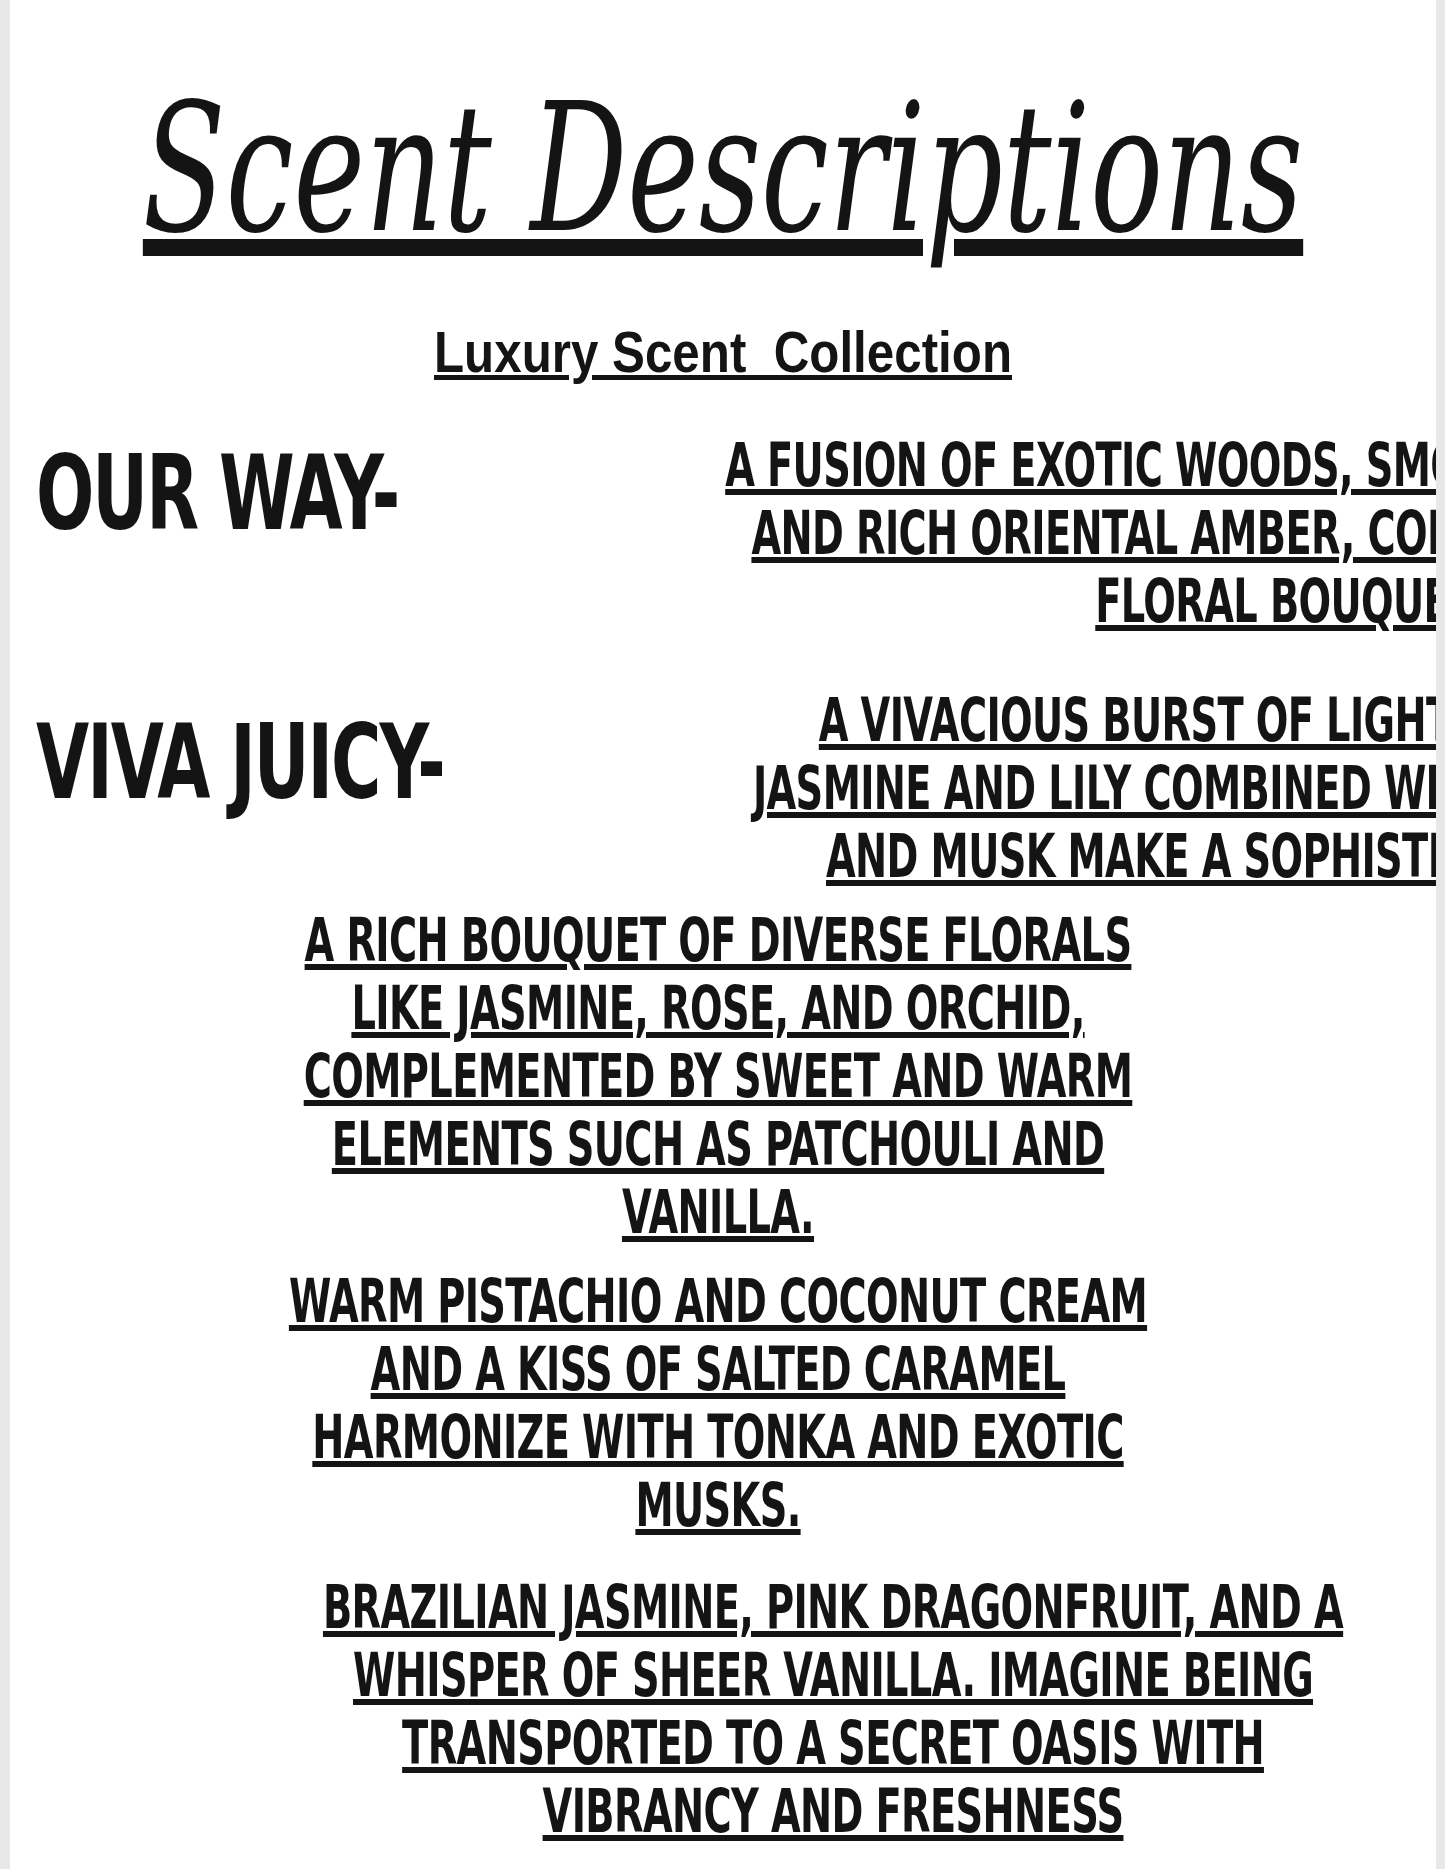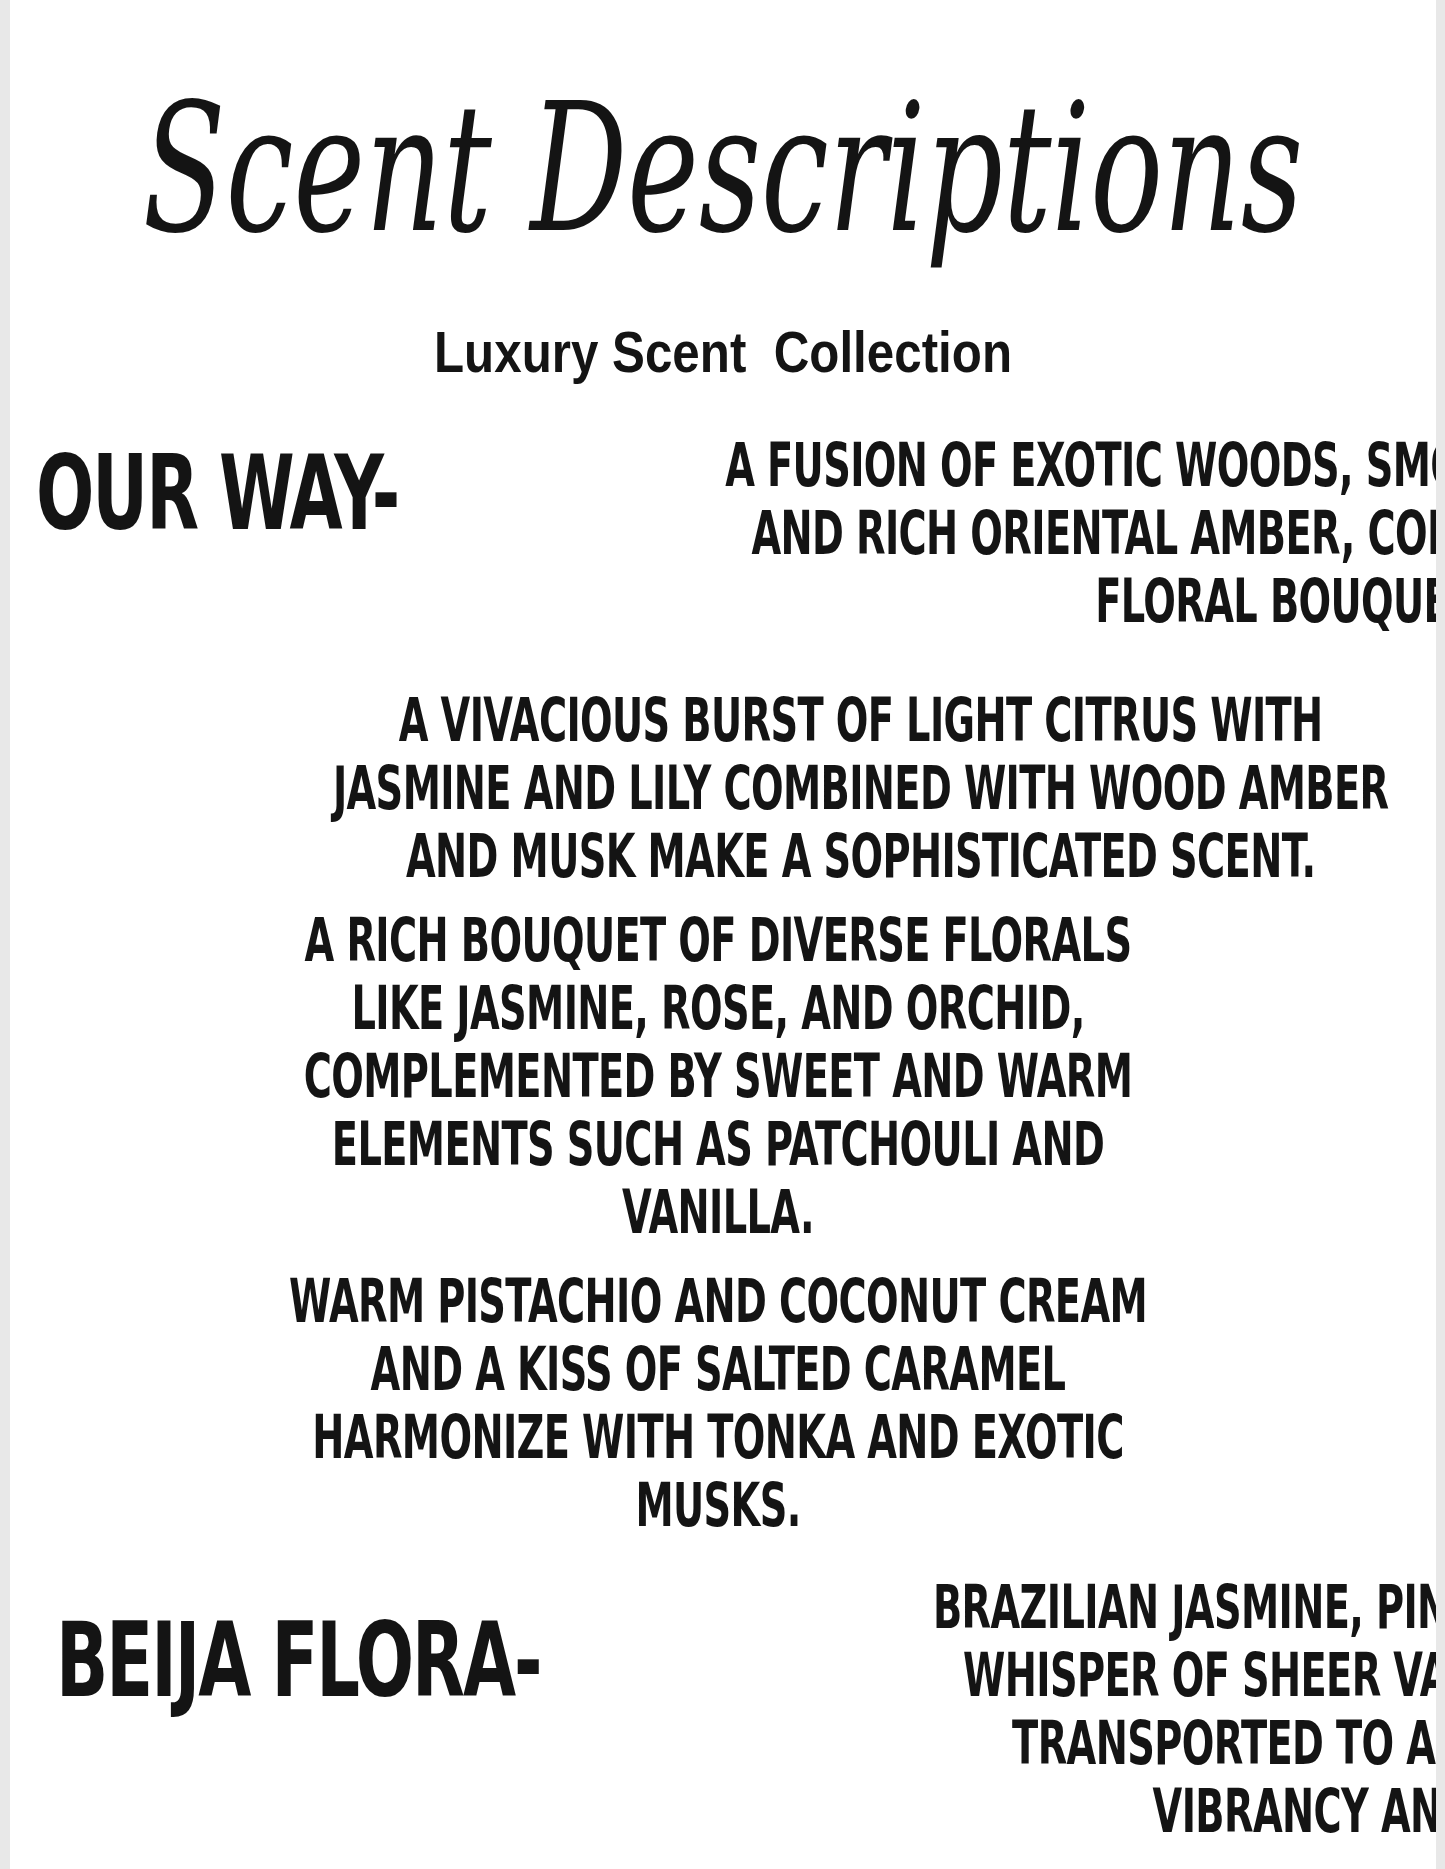--- a/index.html
+++ b/index.html
@@ -4,20 +4,21 @@
 <style>
   html,body{margin:0;padding:0;background:#e8e8e8;}
   .page{
     position:relative;
     width:1426px;height:1869px;
     margin:0 auto;
     background:#ffffff;
     color:#141414;
     font-family:"DejaVu Sans",sans-serif;
     overflow:hidden;
+    text-decoration:underline;
   }
   
   .title{
     height:280px;
     margin-top:28px;
     display:flex;align-items:center;justify-content:center;
     font-family:"DejaVu Serif",serif;
     font-style:italic;
     font-weight:500;
     font-size:178px;
@@ -80,20 +81,23 @@
         <span class="label">OUR WAY-</span>
       </div>
       <div class="desc">
         <p>A FUSION OF EXOTIC WOODS, SMOOTH WHITE MUSK,</p>
         <p>AND RICH ORIENTAL AMBER, COMPLEMENTED BY A</p>
         <p>FLORAL BOUQUET.</p>
       </div>
     </div>
 
     <div class="row r2">
+      <div class="label-col">
+        <span class="label">VIVA JUICY-</span>
+      </div>
       <div class="desc">
         <p>A VIVACIOUS BURST OF LIGHT CITRUS WITH</p>
         <p>JASMINE AND LILY COMBINED WITH WOOD AMBER</p>
         <p>AND MUSK MAKE A SOPHISTICATED SCENT.</p>
       </div>
     </div>
 
     <div class="row r3">
       <div class="desc">
         <p>A RICH BOUQUET OF DIVERSE FLORALS</p>
@@ -107,23 +111,20 @@
     <div class="row r4">
       <div class="desc">
         <p>WARM PISTACHIO AND COCONUT CREAM</p>
         <p>AND A KISS OF SALTED CARAMEL</p>
         <p>HARMONIZE WITH TONKA AND EXOTIC</p>
         <p>MUSKS.</p>
       </div>
     </div>
 
     <div class="row r5">
-      <div class="label-col">
-        <span class="label">BEIJA FLORA-</span>
-      </div>
       <div class="desc">
         <p>BRAZILIAN JASMINE, PINK DRAGONFRUIT, AND A</p>
         <p>WHISPER OF SHEER VANILLA. IMAGINE BEING</p>
         <p>TRANSPORTED TO A SECRET OASIS WITH</p>
         <p>VIBRANCY AND FRESHNESS</p>
       </div>
     </div>
 
   </div>
 </div>

